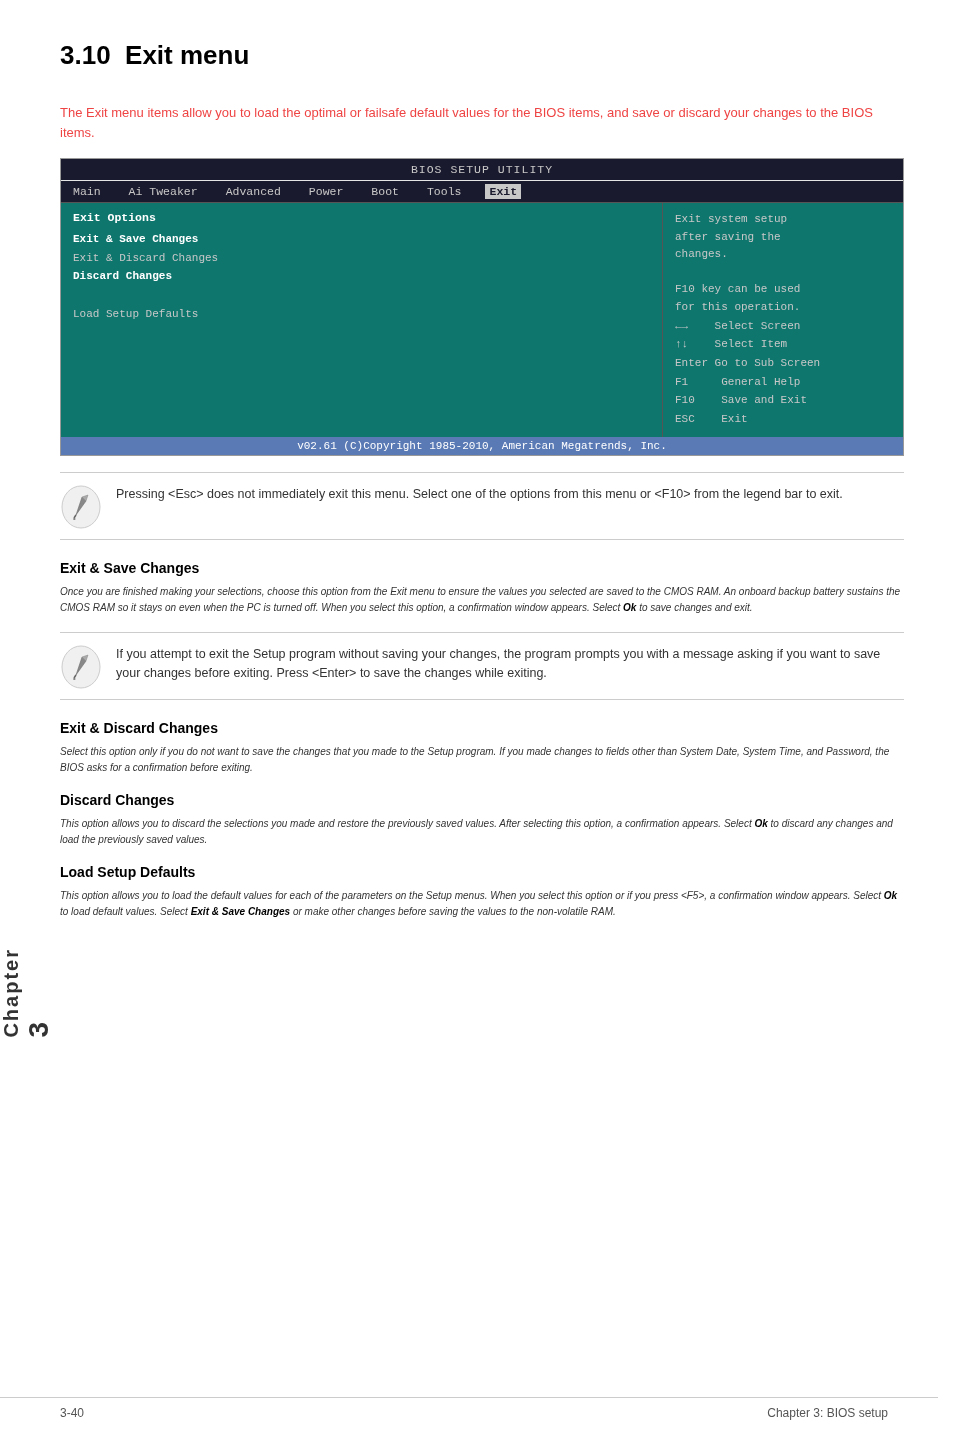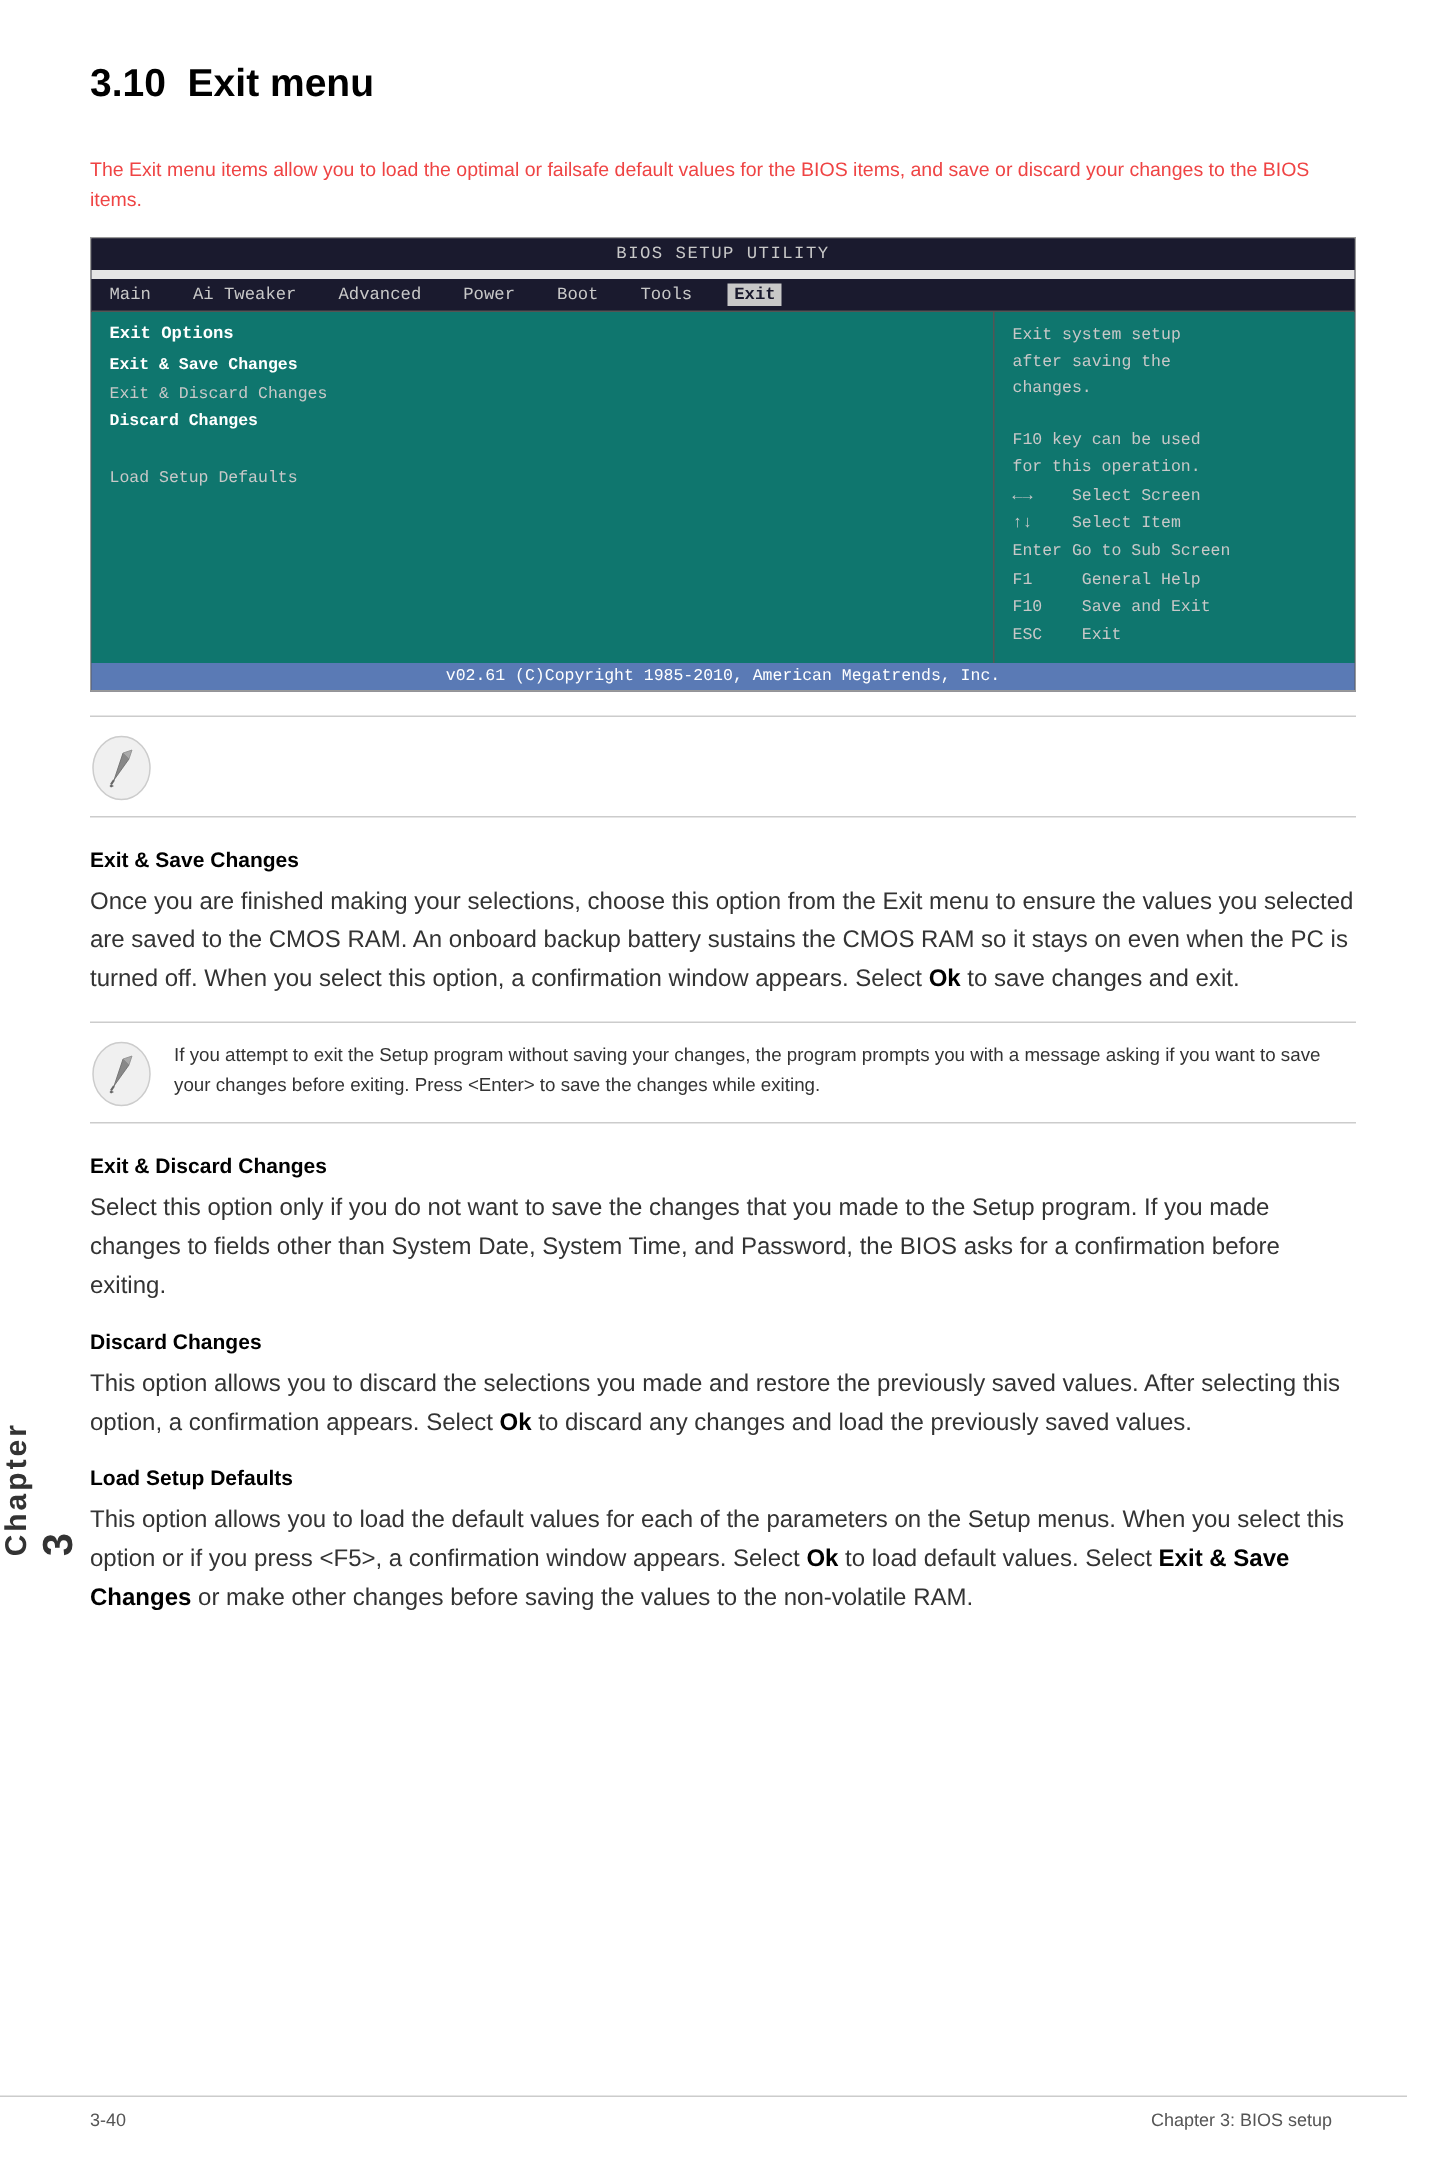--- a/index.html
+++ b/index.html
@@ -73,21 +73,21 @@
     }
 
     .bios-header {
       background: #1a1a2e;
       color: #c8c8c8;
       padding: 4px 8px;
       text-align: center;
       font-family: 'Courier New', Courier, monospace;
       font-size: 11.5px;
       letter-spacing: 1px;
-      border-bottom: 6px solid #e5e5e5;
+      border-bottom: 1px solid #e5e5e5;
     }
 
     .bios-nav {
       display: flex;
       background: #1a1a2e;
       padding: 3px 8px;
       border-bottom: 1px solid #555;
       gap: 20px;
     }
 
@@ -182,24 +182,25 @@
     
     .subsection-title {
       font-size: 14px;
       font-weight: bold;
       color: #000;
       margin-bottom: 8px;
       margin-top: 6px;
     }
 
     .body-text {
-      font-size: 16px;
+      font-size: 10px;
       line-height: 1.6;
       color: #333;
       margin-bottom: 16px;
+      font-style: italic;
     }
 
     .body-text strong {
       font-weight: bold;
       color: #000;
     }
 
     
     .page-footer {
       display: flex;
@@ -292,20 +293,21 @@
     <div class="note-box">
       <div class="pen-icon-container">
         <svg width="42" height="45" viewBox="0 0 42 45" fill="none" xmlns="http://www.w3.org/2000/svg">
           <ellipse cx="21" cy="22" rx="19" ry="21" fill="#f0f0f0" stroke="#ccc" stroke-width="1"></ellipse>
           <path d="M16 30 L22 12 L26 16 Z" fill="#888" stroke="#666" stroke-width="0.5"></path>
           <path d="M22 12 L26 16 L28 10 Z" fill="#aaa" stroke="#888" stroke-width="0.5"></path>
           <line x1="16" y1="30" x2="14" y2="33" stroke="#666" stroke-width="1.5"></line>
           <path d="M13 34 L14 33 L16 34 L14 35 Z" fill="#666"></path>
         </svg>
       </div>
+      <p class="note-text">Pressing &lt;Esc&gt; does not immediately exit this menu. Select one of the options from this menu or &lt;F10&gt; from the legend bar to exit.</p>
     </div>
 
     <div class="subsection">
       <h2 class="subsection-title">Exit &amp; Save Changes</h2>
       <p class="body-text">
         Once you are finished making your selections, choose this option from the Exit menu to ensure the values you selected are saved to the CMOS RAM. An onboard backup battery sustains the CMOS RAM so it stays on even when the PC is turned off. When you select this option, a confirmation window appears. Select <strong>Ok</strong> to save changes and exit.
       </p>
     </div>
 
     <div class="note-box">

